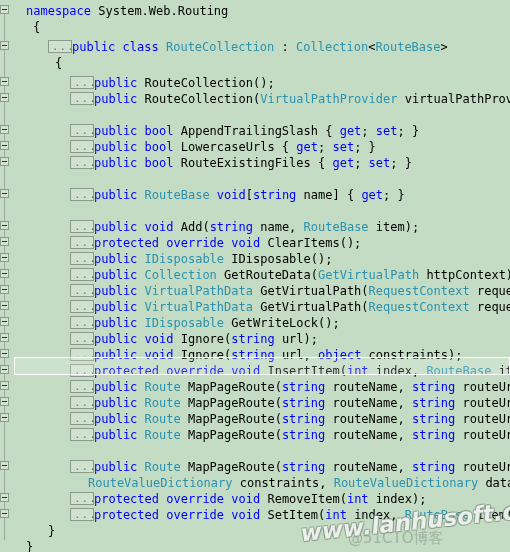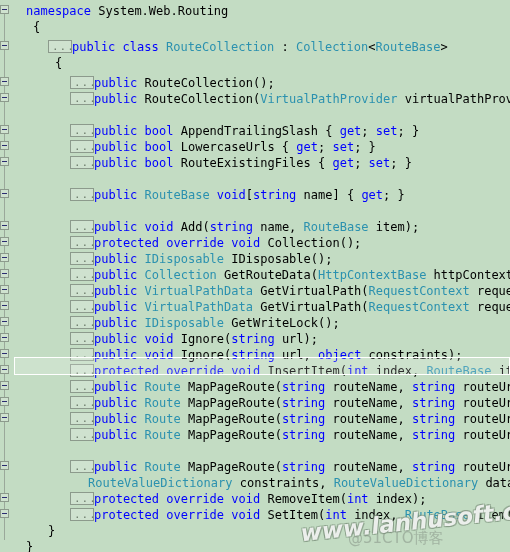--- a/index.html
+++ b/index.html
@@ -177,23 +177,23 @@
       <div class="line" style="top: 19px; left: 21px;"><span class="pl">{</span></div>
       <div class="line" style="top: 39px; left: 36px;"><span class="dots"><span>...</span></span><span class="kw">public</span><span class="pl"> </span><span class="kw">class</span><span class="pl"> </span><span class="typ">RouteCollection</span><span class="pl"> : </span><span class="typ">Collection</span><span class="pl">&lt;</span><span class="typ">RouteBase</span><span class="pl">&gt;</span></div>
       <div class="line" style="top: 55px; left: 43px;"><span class="pl">{</span></div>
       <div class="line" style="top: 75px; left: 58px;"><span class="dots"><span>...</span></span><span class="kw">public</span><span class="pl"> RouteCollection();</span></div>
       <div class="line" style="top: 91px; left: 58px;"><span class="dots"><span>...</span></span><span class="kw">public</span><span class="pl"> RouteCollection(</span><span class="typ">VirtualPathProvider</span><span class="pl"> virtualPathProvide</span></div>
       <div class="line" style="top: 123px; left: 58px;"><span class="dots"><span>...</span></span><span class="kw">public</span><span class="pl"> </span><span class="kw">bool</span><span class="pl"> AppendTrailingSlash { </span><span class="kw">get</span><span class="pl">; </span><span class="kw">set</span><span class="pl">; }</span></div>
       <div class="line" style="top: 139px; left: 58px;"><span class="dots"><span>...</span></span><span class="kw">public</span><span class="pl"> </span><span class="kw">bool</span><span class="pl"> LowercaseUrls { </span><span class="kw">get</span><span class="pl">; </span><span class="kw">set</span><span class="pl">; }</span></div>
       <div class="line" style="top: 155px; left: 58px;"><span class="dots"><span>...</span></span><span class="kw">public</span><span class="pl"> </span><span class="kw">bool</span><span class="pl"> RouteExistingFiles { </span><span class="kw">get</span><span class="pl">; </span><span class="kw">set</span><span class="pl">; }</span></div>
       <div class="line" style="top: 187px; left: 58px;"><span class="dots"><span>...</span></span><span class="kw">public</span><span class="pl"> </span><span class="typ">RouteBase</span><span class="pl"> </span><span class="kw">void</span><span class="pl">[</span><span class="kw">string</span><span class="pl"> name] { </span><span class="kw">get</span><span class="pl">; }</span></div>
       <div class="line" style="top: 219px; left: 58px;"><span class="dots"><span>...</span></span><span class="kw">public</span><span class="pl"> </span><span class="kw">void</span><span class="pl"> Add(</span><span class="kw">string</span><span class="pl"> name, </span><span class="typ">RouteBase</span><span class="pl"> item);</span></div>
-      <div class="line" style="top: 235px; left: 58px;"><span class="dots"><span>...</span></span><span class="kw">protected</span><span class="pl"> </span><span class="kw">override</span><span class="pl"> </span><span class="kw">void</span><span class="pl"> Collection();</span></div>
+      <div class="line" style="top: 235px; left: 58px;"><span class="dots"><span>...</span></span><span class="kw">protected</span><span class="pl"> </span><span class="kw">override</span><span class="pl"> </span><span class="kw">void</span><span class="pl"> ClearItems();</span></div>
       <div class="line" style="top: 251px; left: 58px;"><span class="dots"><span>...</span></span><span class="kw">public</span><span class="pl"> </span><span class="typ">IDisposable</span><span class="pl"> IDisposable();</span></div>
-      <div class="line" style="top: 267px; left: 58px;"><span class="dots"><span>...</span></span><span class="kw">public</span><span class="pl"> </span><span class="typ">Collection</span><span class="pl"> GetRouteData(</span><span class="typ">HttpContextBase</span><span class="pl"> httpContext);</span></div>
+      <div class="line" style="top: 267px; left: 58px;"><span class="dots"><span>...</span></span><span class="kw">public</span><span class="pl"> </span><span class="typ">Collection</span><span class="pl"> GetRouteData(</span><span class="typ">GetVirtualPath</span><span class="pl"> httpContext);</span></div>
       <div class="line" style="top: 283px; left: 58px;"><span class="dots"><span>...</span></span><span class="kw">public</span><span class="pl"> </span><span class="typ">VirtualPathData</span><span class="pl"> GetVirtualPath(</span><span class="typ">RequestContext</span><span class="pl"> requestC</span></div>
       <div class="line" style="top: 299px; left: 58px;"><span class="dots"><span>...</span></span><span class="kw">public</span><span class="pl"> </span><span class="typ">VirtualPathData</span><span class="pl"> GetVirtualPath(</span><span class="typ">RequestContext</span><span class="pl"> requestC</span></div>
       <div class="line" style="top: 315px; left: 58px;"><span class="dots"><span>...</span></span><span class="kw">public</span><span class="pl"> </span><span class="typ">IDisposable</span><span class="pl"> GetWriteLock();</span></div>
       <div class="line" style="top: 331px; left: 58px;"><span class="dots"><span>...</span></span><span class="kw">public</span><span class="pl"> </span><span class="kw">void</span><span class="pl"> Ignore(</span><span class="kw">string</span><span class="pl"> url);</span></div>
       <div class="line" style="top: 347px; left: 58px;"><span class="dots"><span>...</span></span><span class="kw">public</span><span class="pl"> </span><span class="kw">void</span><span class="pl"> Ignore(</span><span class="kw">string</span><span class="pl"> url, </span><span class="kw">object</span><span class="pl"> constraints);</span></div>
       <div class="line" style="top: 363px; left: 58px;"><span class="dots"><span>...</span></span><span class="kw">protected</span><span class="pl"> </span><span class="kw">override</span><span class="pl"> </span><span class="kw">void</span><span class="pl"> InsertItem(</span><span class="kw">int</span><span class="pl"> index, </span><span class="typ">RouteBase</span><span class="pl"> item)</span></div>
       <div class="line" style="top: 379px; left: 58px;"><span class="dots"><span>...</span></span><span class="kw">public</span><span class="pl"> </span><span class="typ">Route</span><span class="pl"> MapPageRoute(</span><span class="kw">string</span><span class="pl"> routeName, </span><span class="kw">string</span><span class="pl"> routeUrl,</span></div>
       <div class="line" style="top: 395px; left: 58px;"><span class="dots"><span>...</span></span><span class="kw">public</span><span class="pl"> </span><span class="typ">Route</span><span class="pl"> MapPageRoute(</span><span class="kw">string</span><span class="pl"> routeName, </span><span class="kw">string</span><span class="pl"> routeUrl,</span></div>
       <div class="line" style="top: 411px; left: 58px;"><span class="dots"><span>...</span></span><span class="kw">public</span><span class="pl"> </span><span class="typ">Route</span><span class="pl"> MapPageRoute(</span><span class="kw">string</span><span class="pl"> routeName, </span><span class="kw">string</span><span class="pl"> routeUrl,</span></div>
       <div class="line" style="top: 427px; left: 58px;"><span class="dots"><span>...</span></span><span class="kw">public</span><span class="pl"> </span><span class="typ">Route</span><span class="pl"> MapPageRoute(</span><span class="kw">string</span><span class="pl"> routeName, </span><span class="kw">string</span><span class="pl"> routeUrl,</span></div>

